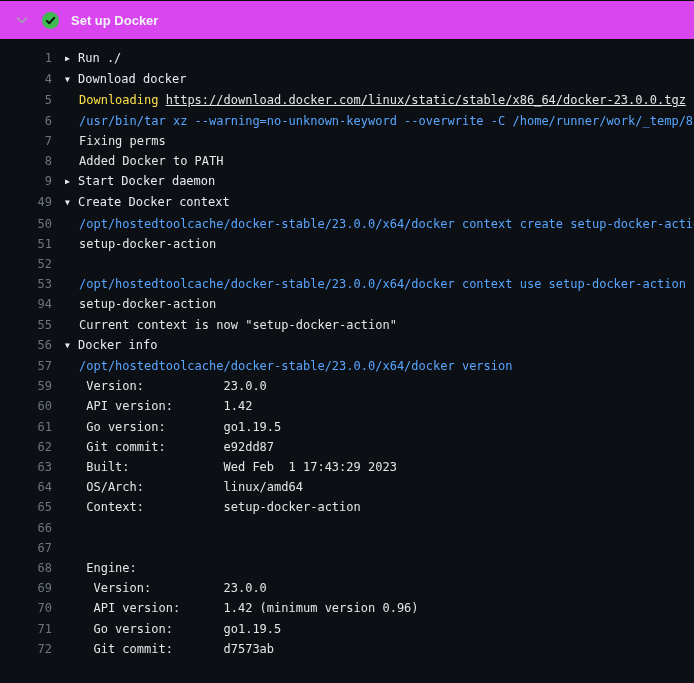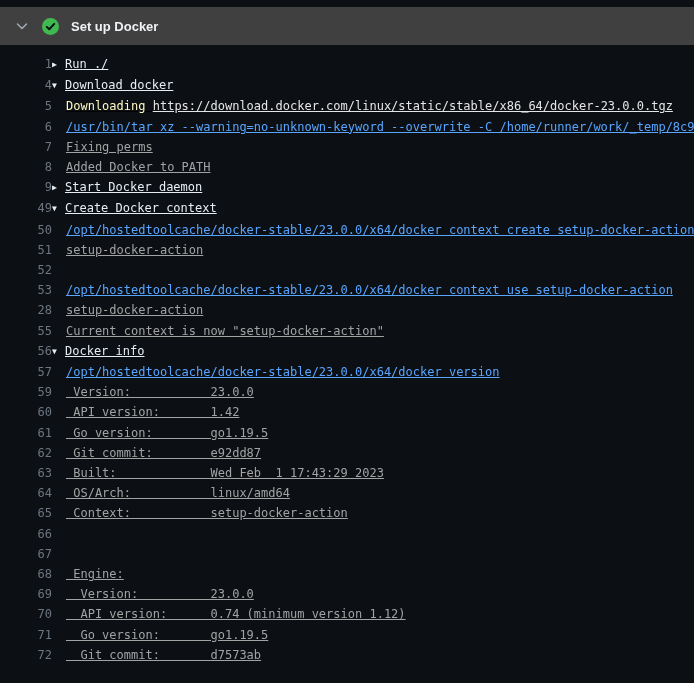--- a/index.html
+++ b/index.html
@@ -4,23 +4,23 @@
 <style>
   html, body {
     margin: 0;
     padding: 0;
     background: #0c0f14;
     width: 694px;
     height: 683px;
     overflow: hidden;
   }
   .step-header {
-    margin-top: 7px;
+    margin-top: 1px;
     height: 38px;
-    background: #404040;
+    background: #d946ef;
     display: flex;
     align-items: center;
     padding: 0 12px;
     box-sizing: border-box;
     cursor: pointer;
   }
   .chevron-btn {
     width: 20px;
     height: 20px;
     display: flex;
@@ -56,35 +56,35 @@
   }
   .num {
     flex: none;
     width: 52px;
     text-align: right;
     color: #6e7681;
     user-select: none;
     cursor: pointer;
   }
   .content {
+    margin-left: 13px;
     white-space: pre;
-    text-decoration: underline;
   }
   .content.indent { padding-left: 14px; }
   .tri {
     display: inline-block;
     width: 13px;
     font-size: 8px;
     color: #e6edf3;
     vertical-align: 1px;
   }
   .group  { color: #e6edf3; cursor: pointer; }
-  .plain  { color: #a3a3a3; }
+  .plain  { color: #e5e5e5; }
   .command { color: #58a6ff; }
-  .link-prefix { color: #fef9c3; }
+  .link-prefix { color: #fde047; }
   .url {
     color: #e5e5e5;
     text-decoration: underline;
     cursor: pointer;
   }
 </style>
 </head>
 <body>
 
 <div class="step-header">
@@ -109,32 +109,32 @@
       <div class="log-line"><span class="num">5</span><span class="content link indent"><span class="link-prefix">Downloading </span><a class="url">https://download.docker.com/linux/static/stable/x86_64/docker-23.0.0.tgz</a></span></div>
       <div class="log-line"><span class="num">6</span><span class="content command indent">/usr/bin/tar xz --warning=no-unknown-keyword --overwrite -C /home/runner/work/_temp/8c93</span></div>
       <div class="log-line"><span class="num">7</span><span class="content plain indent">Fixing perms</span></div>
       <div class="log-line"><span class="num">8</span><span class="content plain indent">Added Docker to PATH</span></div>
       <div class="log-line"><span class="num">9</span><span class="content group"><span class="tri">▶</span><span>Start Docker daemon</span></span></div>
       <div class="log-line"><span class="num">49</span><span class="content group"><span class="tri">▼</span><span>Create Docker context</span></span></div>
       <div class="log-line"><span class="num">50</span><span class="content command indent">/opt/hostedtoolcache/docker-stable/23.0.0/x64/docker context create setup-docker-action</span></div>
       <div class="log-line"><span class="num">51</span><span class="content plain indent">setup-docker-action</span></div>
       <div class="log-line"><span class="num">52</span></div>
       <div class="log-line"><span class="num">53</span><span class="content command indent">/opt/hostedtoolcache/docker-stable/23.0.0/x64/docker context use setup-docker-action</span></div>
-      <div class="log-line"><span class="num">28</span><span class="content plain indent">setup-docker-action</span></div>
+      <div class="log-line"><span class="num">94</span><span class="content plain indent">setup-docker-action</span></div>
       <div class="log-line"><span class="num">55</span><span class="content plain indent">Current context is now "setup-docker-action"</span></div>
       <div class="log-line"><span class="num">56</span><span class="content group"><span class="tri">▼</span><span>Docker info</span></span></div>
       <div class="log-line"><span class="num">57</span><span class="content command indent">/opt/hostedtoolcache/docker-stable/23.0.0/x64/docker version</span></div>
       <div class="log-line"><span class="num">59</span><span class="content plain indent"> Version:           23.0.0</span></div>
       <div class="log-line"><span class="num">60</span><span class="content plain indent"> API version:       1.42</span></div>
       <div class="log-line"><span class="num">61</span><span class="content plain indent"> Go version:        go1.19.5</span></div>
       <div class="log-line"><span class="num">62</span><span class="content plain indent"> Git commit:        e92dd87</span></div>
       <div class="log-line"><span class="num">63</span><span class="content plain indent"> Built:             Wed Feb  1 17:43:29 2023</span></div>
       <div class="log-line"><span class="num">64</span><span class="content plain indent"> OS/Arch:           linux/amd64</span></div>
       <div class="log-line"><span class="num">65</span><span class="content plain indent"> Context:           setup-docker-action</span></div>
       <div class="log-line"><span class="num">66</span><span class="content plain indent"></span></div>
       <div class="log-line"><span class="num">67</span></div>
       <div class="log-line"><span class="num">68</span><span class="content plain indent"> Engine:</span></div>
       <div class="log-line"><span class="num">69</span><span class="content plain indent">  Version:          23.0.0</span></div>
-      <div class="log-line"><span class="num">70</span><span class="content plain indent">  API version:      0.74 (minimum version 1.12)</span></div>
+      <div class="log-line"><span class="num">70</span><span class="content plain indent">  API version:      1.42 (minimum version 0.96)</span></div>
       <div class="log-line"><span class="num">71</span><span class="content plain indent">  Go version:       go1.19.5</span></div>
       <div class="log-line"><span class="num">72</span><span class="content plain indent">  Git commit:       d7573ab</span></div>
     </div>
 </div>
 
 </body></html>

